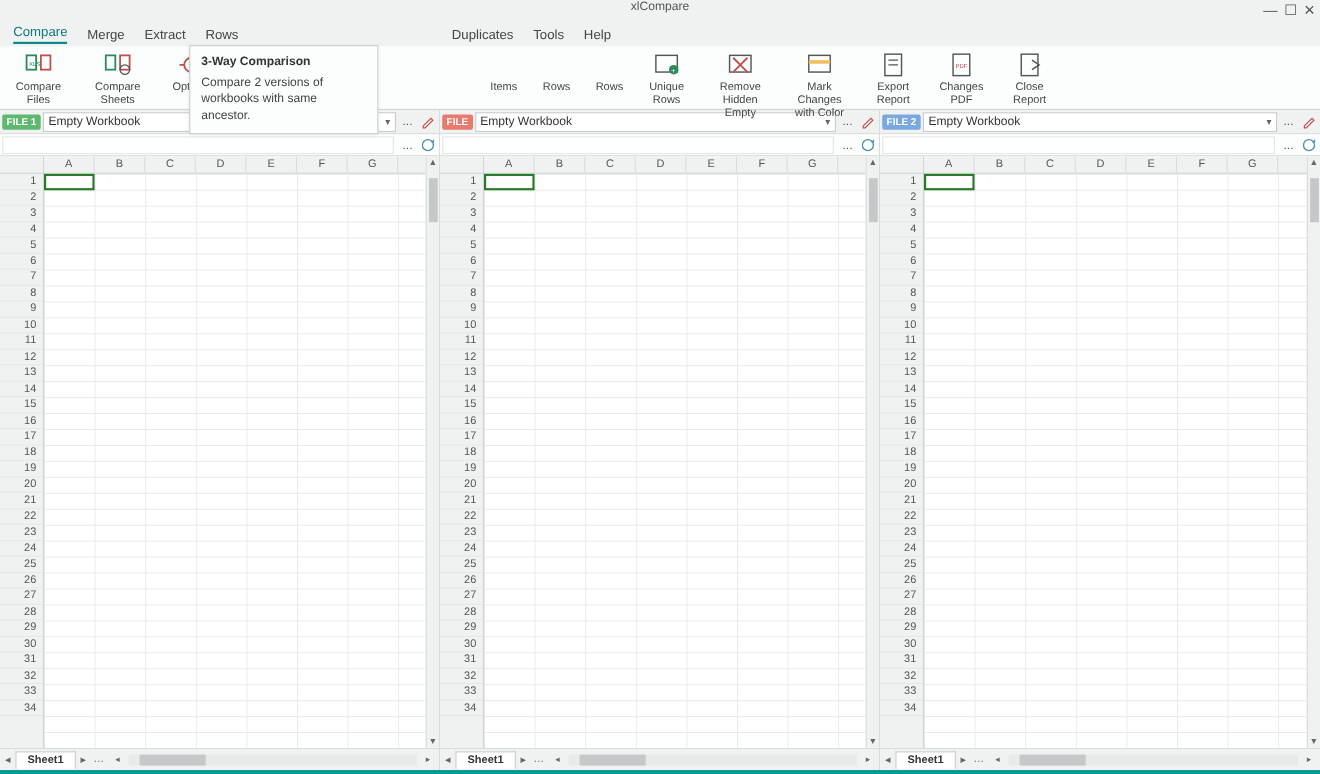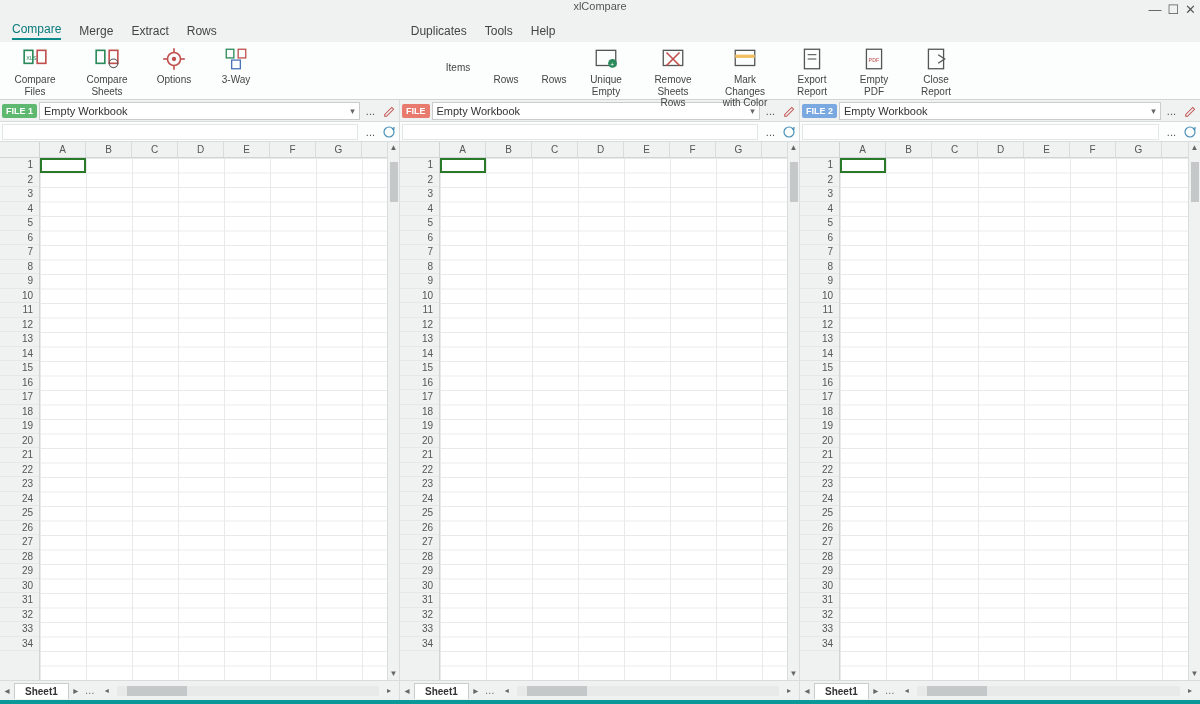--- a/index.html
+++ b/index.html
@@ -149,51 +149,55 @@
     <span class="ricon">
         <svg viewBox="0 0 24 24">
           <rect x="3" y="3" width="7" height="8" fill="none" stroke="#2a8a5a" stroke-width="1.2"></rect>
           <rect x="14" y="3" width="7" height="8" fill="none" stroke="#c0504d" stroke-width="1.2"></rect>
           <rect x="8" y="13" width="8" height="8" fill="none" stroke="#4a72b8" stroke-width="1.2"></rect>
         </svg>
       </span>
     <span>3-Way</span>
   </div>
 
+  <div class="tooltip">
+    <div class="tt-title">3-Way Comparison</div>
+    <div class="tt-body">Compare 2 versions of workbooks with same ancestor.</div>
+  </div>
 
   <div class="rbtn narrow" style="margin-left:160px">
-    <span style="margin-top:16px">Items</span>
+    <span style="margin-top:28px">Items</span>
   </div>
   <div class="rbtn narrow" style="margin-left:-14px">
     <span style="margin-top:28px">Rows</span>
   </div>
   <div class="rbtn narrow" style="margin-left:-14px">
     <span style="margin-top:28px">Rows</span>
   </div>
   <div class="rbtn narrow" style="margin-left:-10px">
     <span class="ricon">
         <svg viewBox="0 0 24 24">
           <rect x="3" y="4" width="18" height="14" fill="none" stroke="#555" stroke-width="1.2"></rect>
           <circle cx="18" cy="16" r="4" fill="#2a8a5a"></circle>
           <text x="16" y="19" font-size="6" fill="#fff">+</text>
         </svg>
       </span>
     <span style="white-space:pre-line">Unique
-Empty</span>
+Rows</span>
   </div>
   <div class="rbtn">
     <span class="ricon">
         <svg viewBox="0 0 24 24">
           <rect x="3" y="4" width="18" height="14" fill="none" stroke="#555" stroke-width="1.2"></rect>
           <line x1="6" y1="6" x2="18" y2="18" stroke="#c0504d" stroke-width="1.5"></line>
           <line x1="18" y1="6" x2="6" y2="18" stroke="#c0504d" stroke-width="1.5"></line>
         </svg>
       </span>
     <span style="white-space:pre-line">Remove
-Sheets Rows</span>
+Hidden Empty</span>
   </div>
   <div class="rbtn">
     <span class="ricon">
         <svg viewBox="0 0 24 24">
           <rect x="3" y="4" width="18" height="14" fill="none" stroke="#555" stroke-width="1.2"></rect>
           <rect x="3" y="8" width="18" height="3" fill="#f0c060"></rect>
         </svg>
       </span>
     <span style="white-space:pre-line">Mark Changes
 with Color</span>
@@ -209,21 +213,21 @@
     <span style="white-space:pre-line">Export
 Report</span>
   </div>
   <div class="rbtn narrow">
     <span class="ricon">
         <svg viewBox="0 0 24 24">
           <rect x="5" y="3" width="14" height="18" fill="none" stroke="#555" stroke-width="1.2"></rect>
           <text x="7" y="15" font-size="5" fill="#c0504d">PDF</text>
         </svg>
       </span>
-    <span style="white-space:pre-line">Empty
+    <span style="white-space:pre-line">Changes
 PDF</span>
   </div>
   <div class="rbtn narrow">
     <span class="ricon">
         <svg viewBox="0 0 24 24">
           <rect x="5" y="3" width="14" height="18" fill="none" stroke="#555" stroke-width="1.2"></rect>
           <path d="M14 8 L20 12 L14 16" fill="none" stroke="#555" stroke-width="1.2"></path>
         </svg>
       </span>
     <span style="white-space:pre-line">Close

